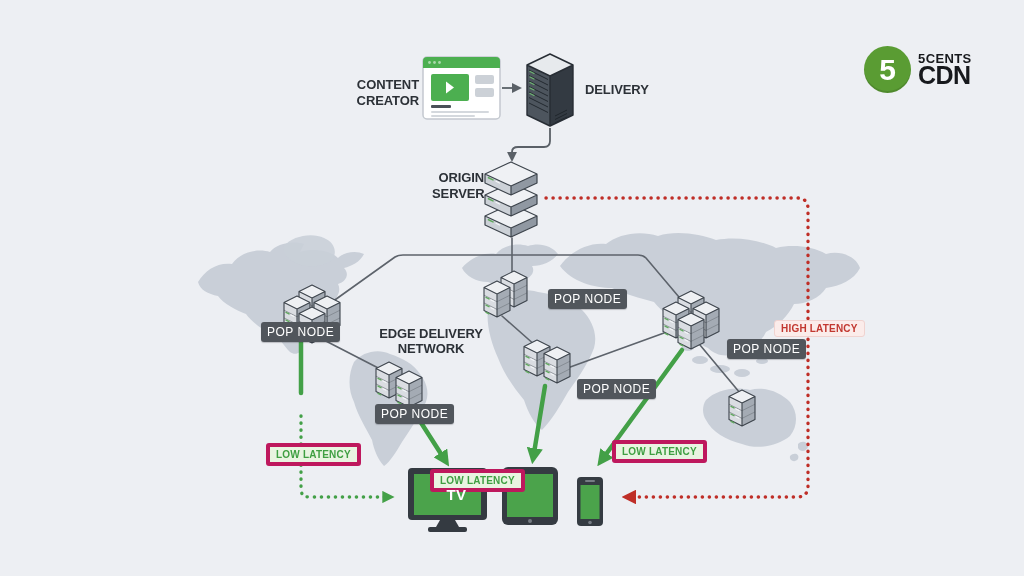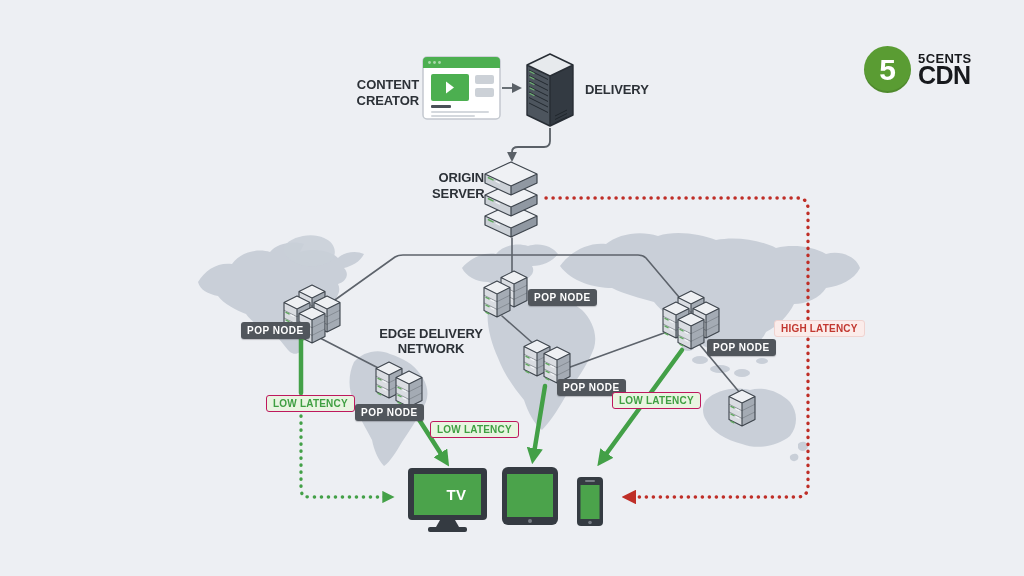--- a/index.html
+++ b/index.html
@@ -12,29 +12,30 @@
   svg{display:block;}
   .lbl{
     position:absolute;font-weight:800;color:#2c3137;
     font-size:13px;line-height:1.2;letter-spacing:-0.1px;
   }
   .lbl.right{text-align:right;}
   .lbl.center{text-align:center;}
   .net-title{font-size:13px;line-height:1.18;}
   .badge{
     position:absolute;background:#51565c;color:#fff;
-    font-size:10px;font-weight:700;letter-spacing:0.5px;
+    font-size:12px;font-weight:400;letter-spacing:0.5px;
     padding:3px 6px;border-radius:3px;white-space:nowrap;
     box-shadow:0 1px 1px rgba(40,45,50,0.25);
+    margin-left:20px;
   }
   .pill{
     position:absolute;font-size:10px;font-weight:700;letter-spacing:0.2px;
     padding:2px 6px;border-radius:3px;white-space:nowrap;
   }
-  .pill.low{background:#e9f4e1;color:#3f9f42;border:1px solid #be185d;}
+  .pill.low{background:#e9f4e1;color:#3f9f42;border:4px solid #be185d;margin-top:48px;}
   .pill.high{background:#fbecea;color:#c23830;border:1px solid #f0d3d0;}
   .tv-text{
     position:absolute;left:414px;top:474px;width:85px;height:41px;
     display:flex;align-items:center;justify-content:center;
     color:#fff;font-weight:800;font-size:15px;letter-spacing:0.5px;
   }
   .logo{
     position:absolute;left:864px;top:46px;display:flex;align-items:center;gap:7px;
   }
   .logo-circle{

